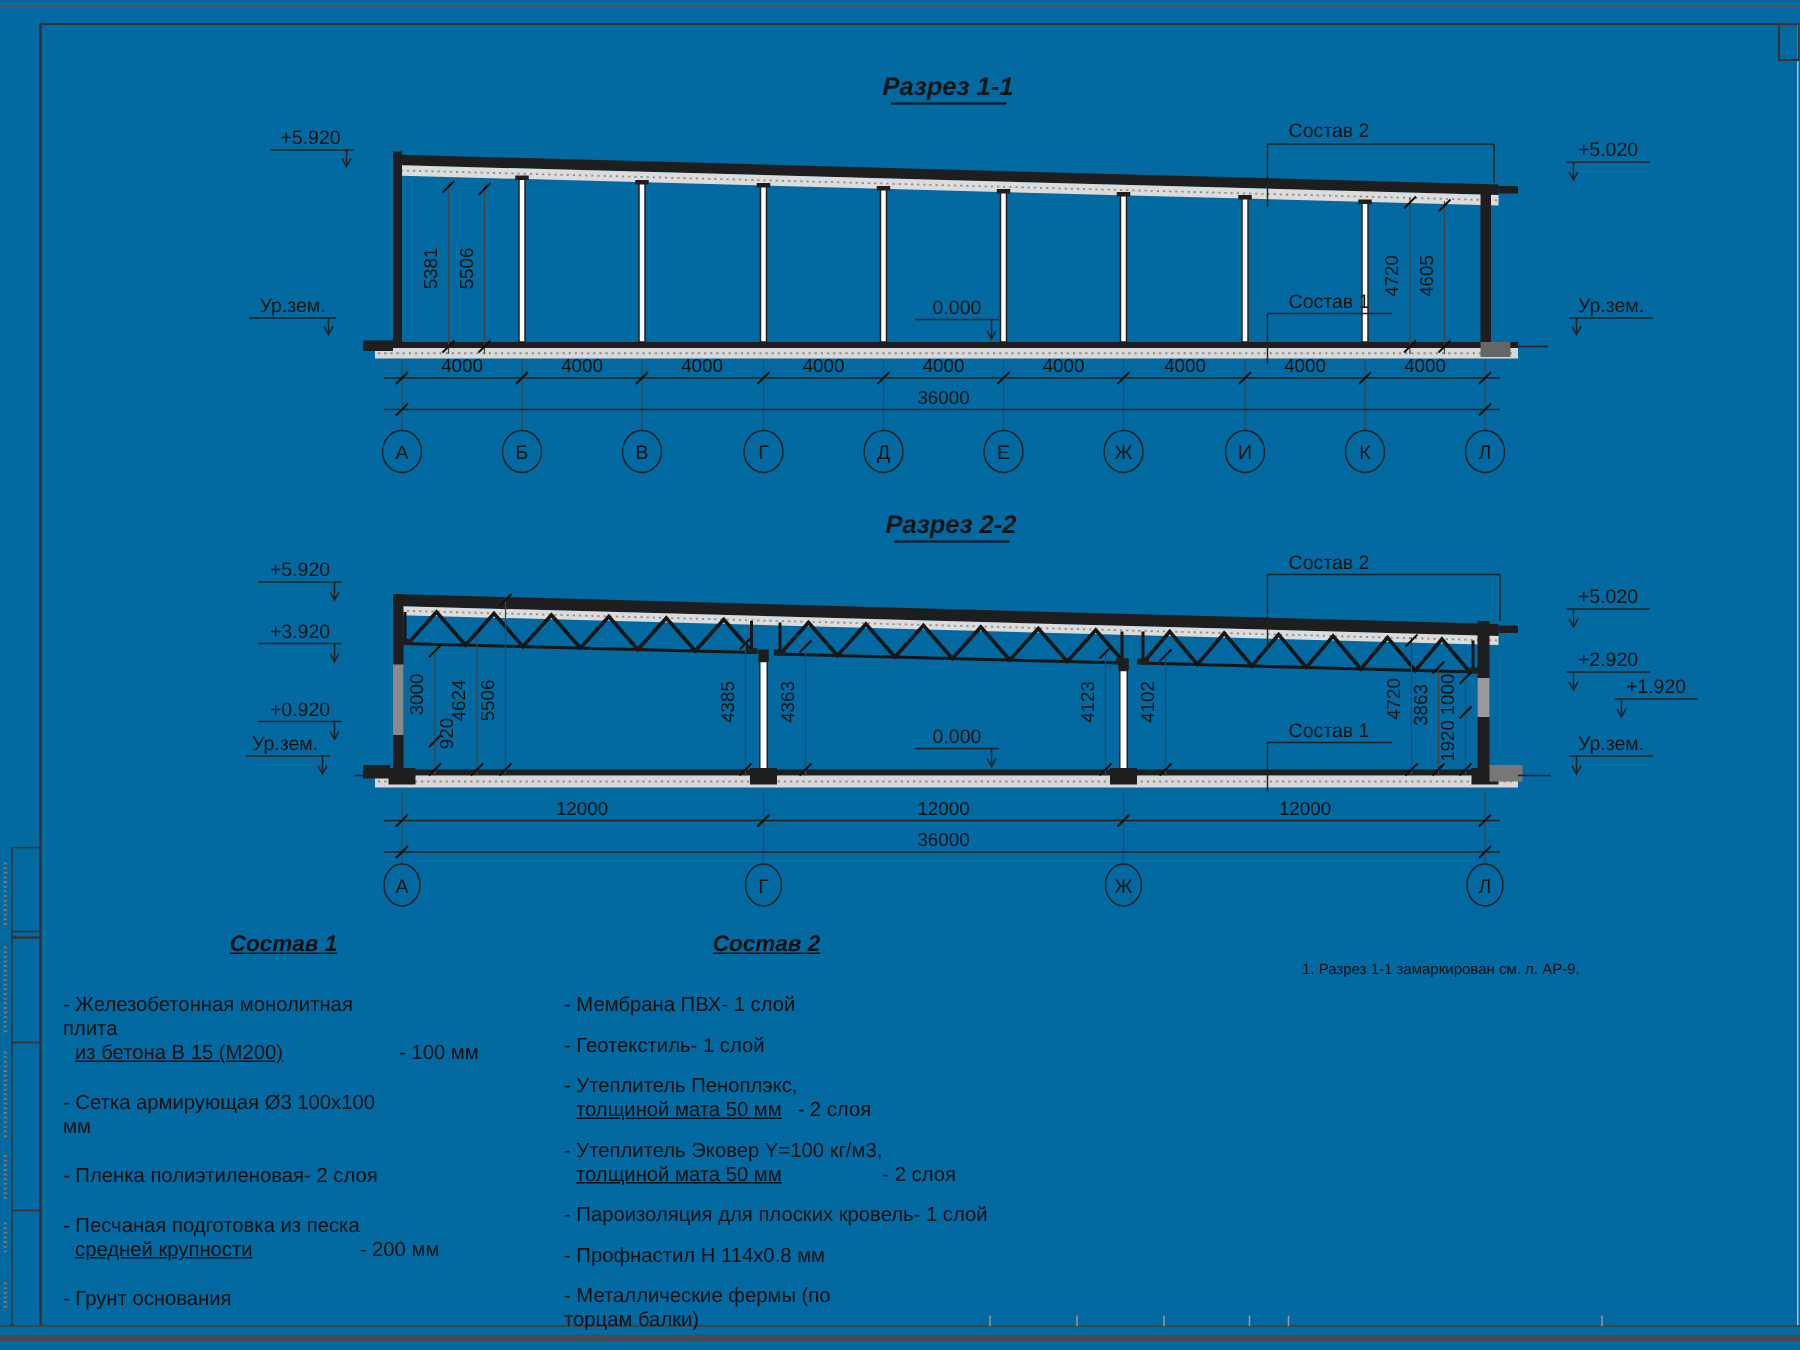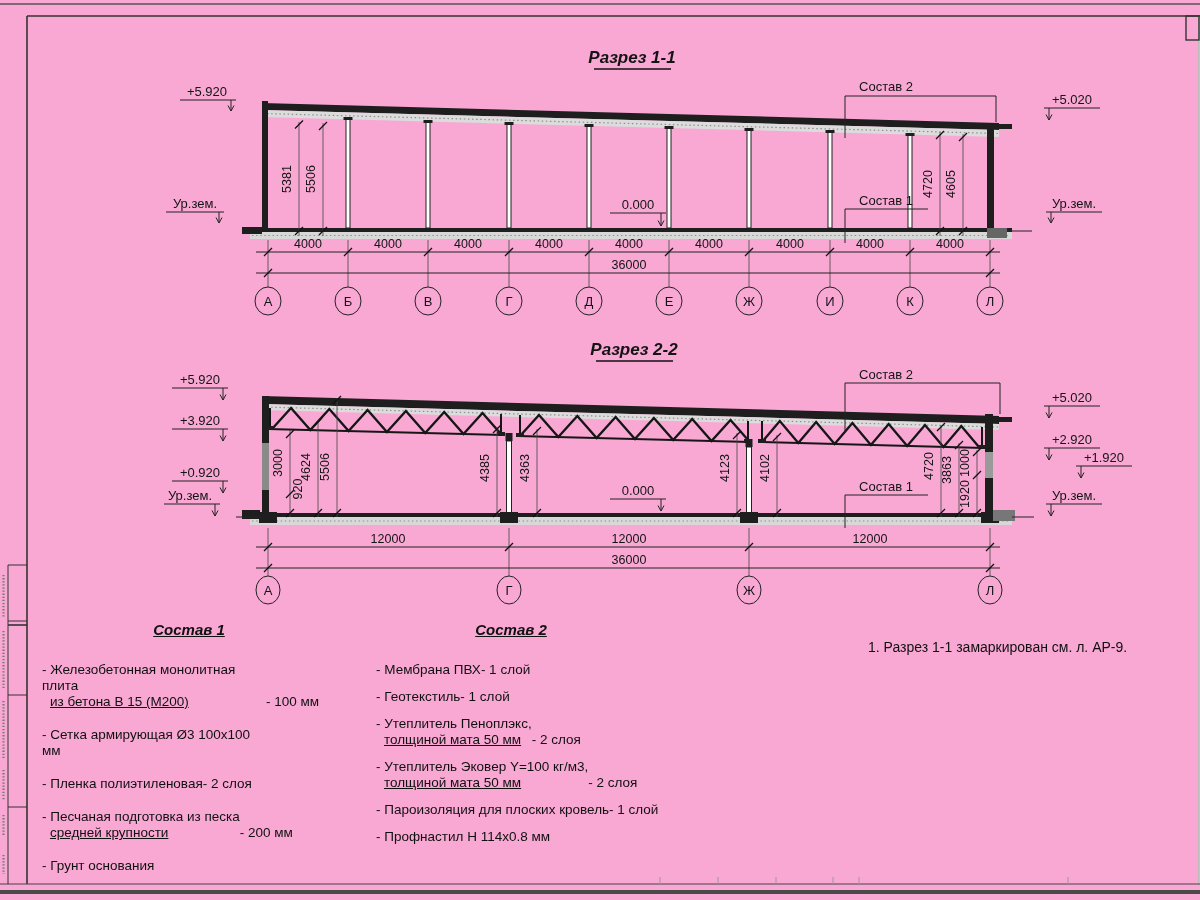--- a/index.html
+++ b/index.html
@@ -1,16 +1,16 @@
 <!DOCTYPE html>
 <html><head>
 <meta charset="utf-8">
 <style>
   html,body { margin:0; padding:0; background:#ffffff; }
-  #sheet { position:relative; width:1200px; height:900px; background:#f9a8d4; overflow:hidden;
+  #sheet { position:relative; width:1200px; height:900px; background:#0369a1; overflow:hidden;
            font-family:"Liberation Sans", sans-serif; color:#111; }
   svg { position:absolute; left:0; top:0; }
   svg text { font-family:"Liberation Sans", sans-serif; fill:#141414; }
   .f13 { font-size:13px; }
   .f12 { font-size:12.5px; }
   .ttl { font-size:17px; font-weight:bold; font-style:italic; }
   .ldr { font-size:13px; }
   .ln  { stroke:#222; stroke-width:1; fill:none; }
   .thin{ stroke:#444; stroke-width:0.8; fill:none; }
   .tick{ stroke:#111; stroke-width:1.3; fill:none; }
@@ -20,21 +20,21 @@
   .chord { stroke:#161616; stroke-width:2; fill:none; }
   .colrect { fill:#ffffff; stroke:#222; stroke-width:1; }
 
   .comp { position:absolute; font-size:13.5px; line-height:16px; color:#101010; }
   .comp-title { text-align:center; font-size:15px; font-weight:bold; font-style:italic;
                 text-decoration:underline; margin-bottom:24px; }
   .ci { display:flex; justify-content:flex-start; align-items:flex-end; margin-bottom:17px; }
   .ci2 { margin-bottom:11px;margin-left:21px; }
   .ci-l2 { padding-left:8px;text-decoration:underline; }
   .ci-v { flex:0 0 70px; text-align:left; }
-  .notes { position:absolute; font-size:14px; line-height:18px; color:#101010; }
+  .notes { position:absolute; font-size:10px; line-height:18px; color:#101010; }
 </style>
 </head>
 <body>
 
 <div id="sheet">
 
 <svg width="1200" height="900" viewBox="0 0 1200 900">
 
   <g>
     <line x1="0" y1="4" x2="1200" y2="4" stroke="#555" stroke-width="1.5"></line>
@@ -461,19 +461,26 @@
       </div>
       <div class="ci-v" style="flex-basis:56px">- 1 слой</div>
     </div>
     <div class="ci ci2">
       <div class="ci-l">
         <div>- Профнастил Н 114х0.8 мм</div>
         <div class="ci-l2"></div>
       </div>
       <div class="ci-v"></div>
     </div>
+    <div class="ci ci2">
+      <div class="ci-l">
+        <div>- Металлические фермы (по торцам балки)</div>
+        <div class="ci-l2"></div>
+      </div>
+      <div class="ci-v"></div>
+    </div>
   </div>
 
   <div class="notes" style="left:868px; top:638px;">
     <div>1. Разрез 1-1 замаркирован см. л. АР-9.</div>
   </div>
 
 </div>
 
 </body></html>

